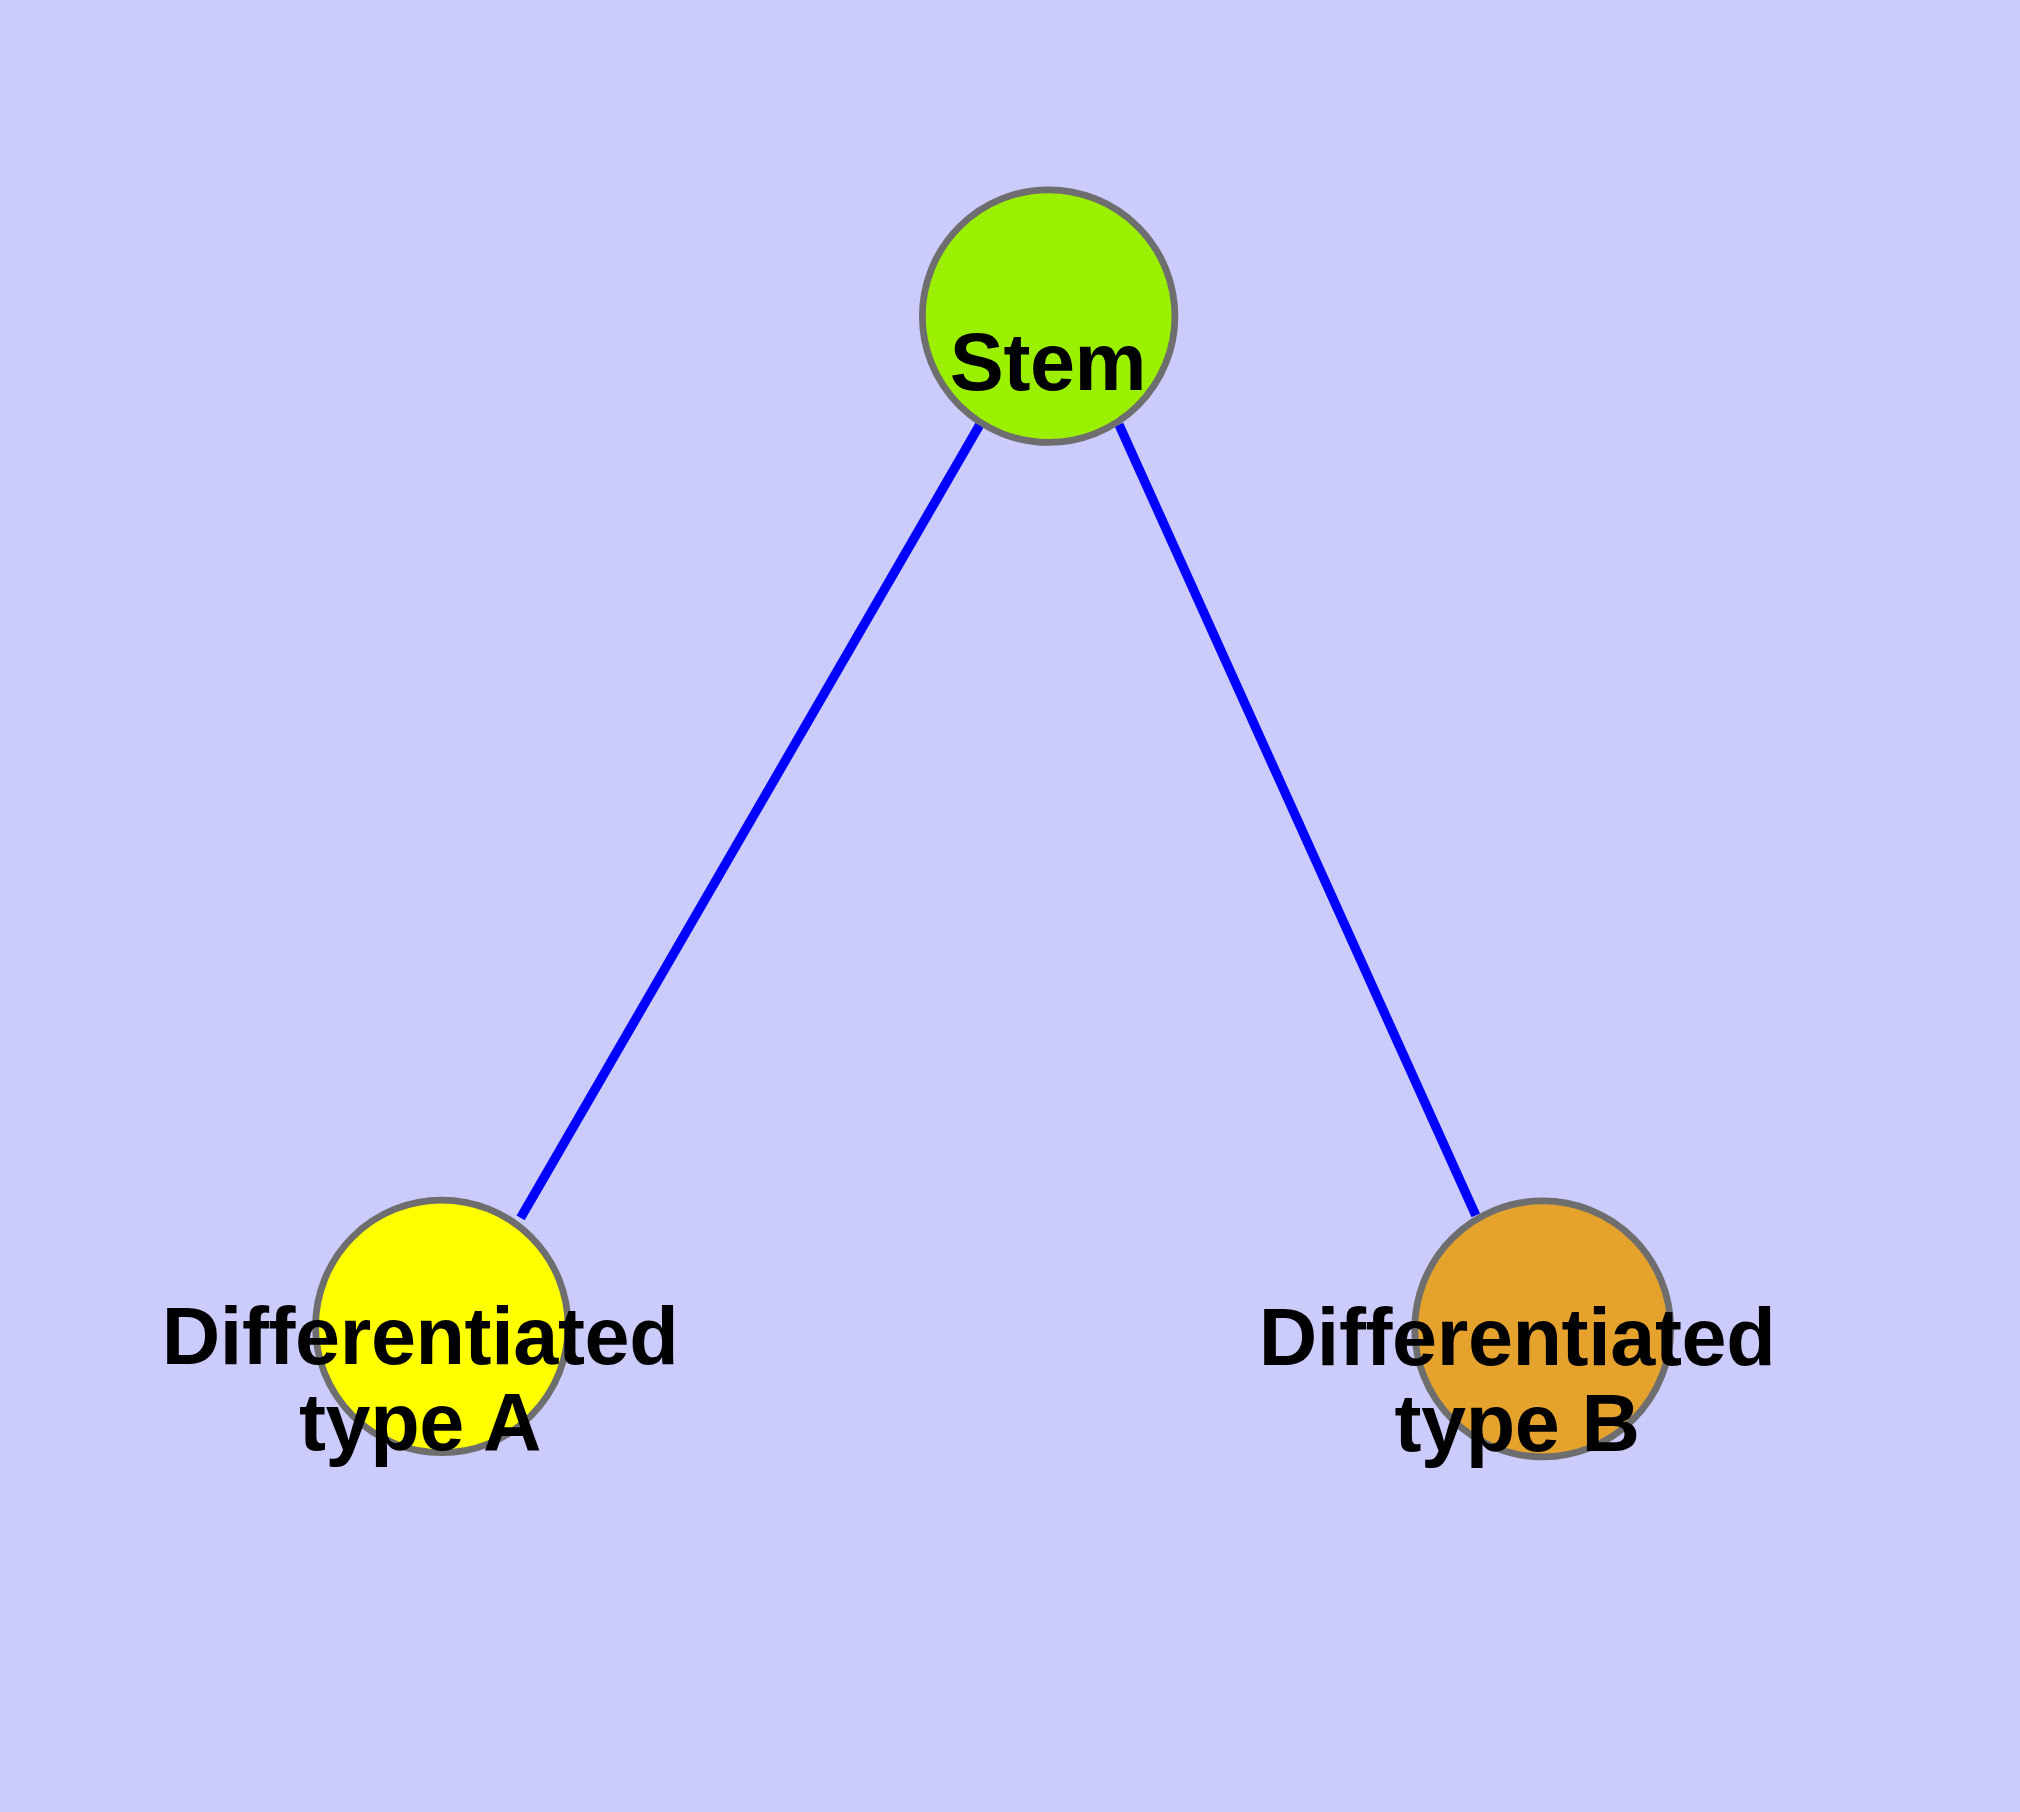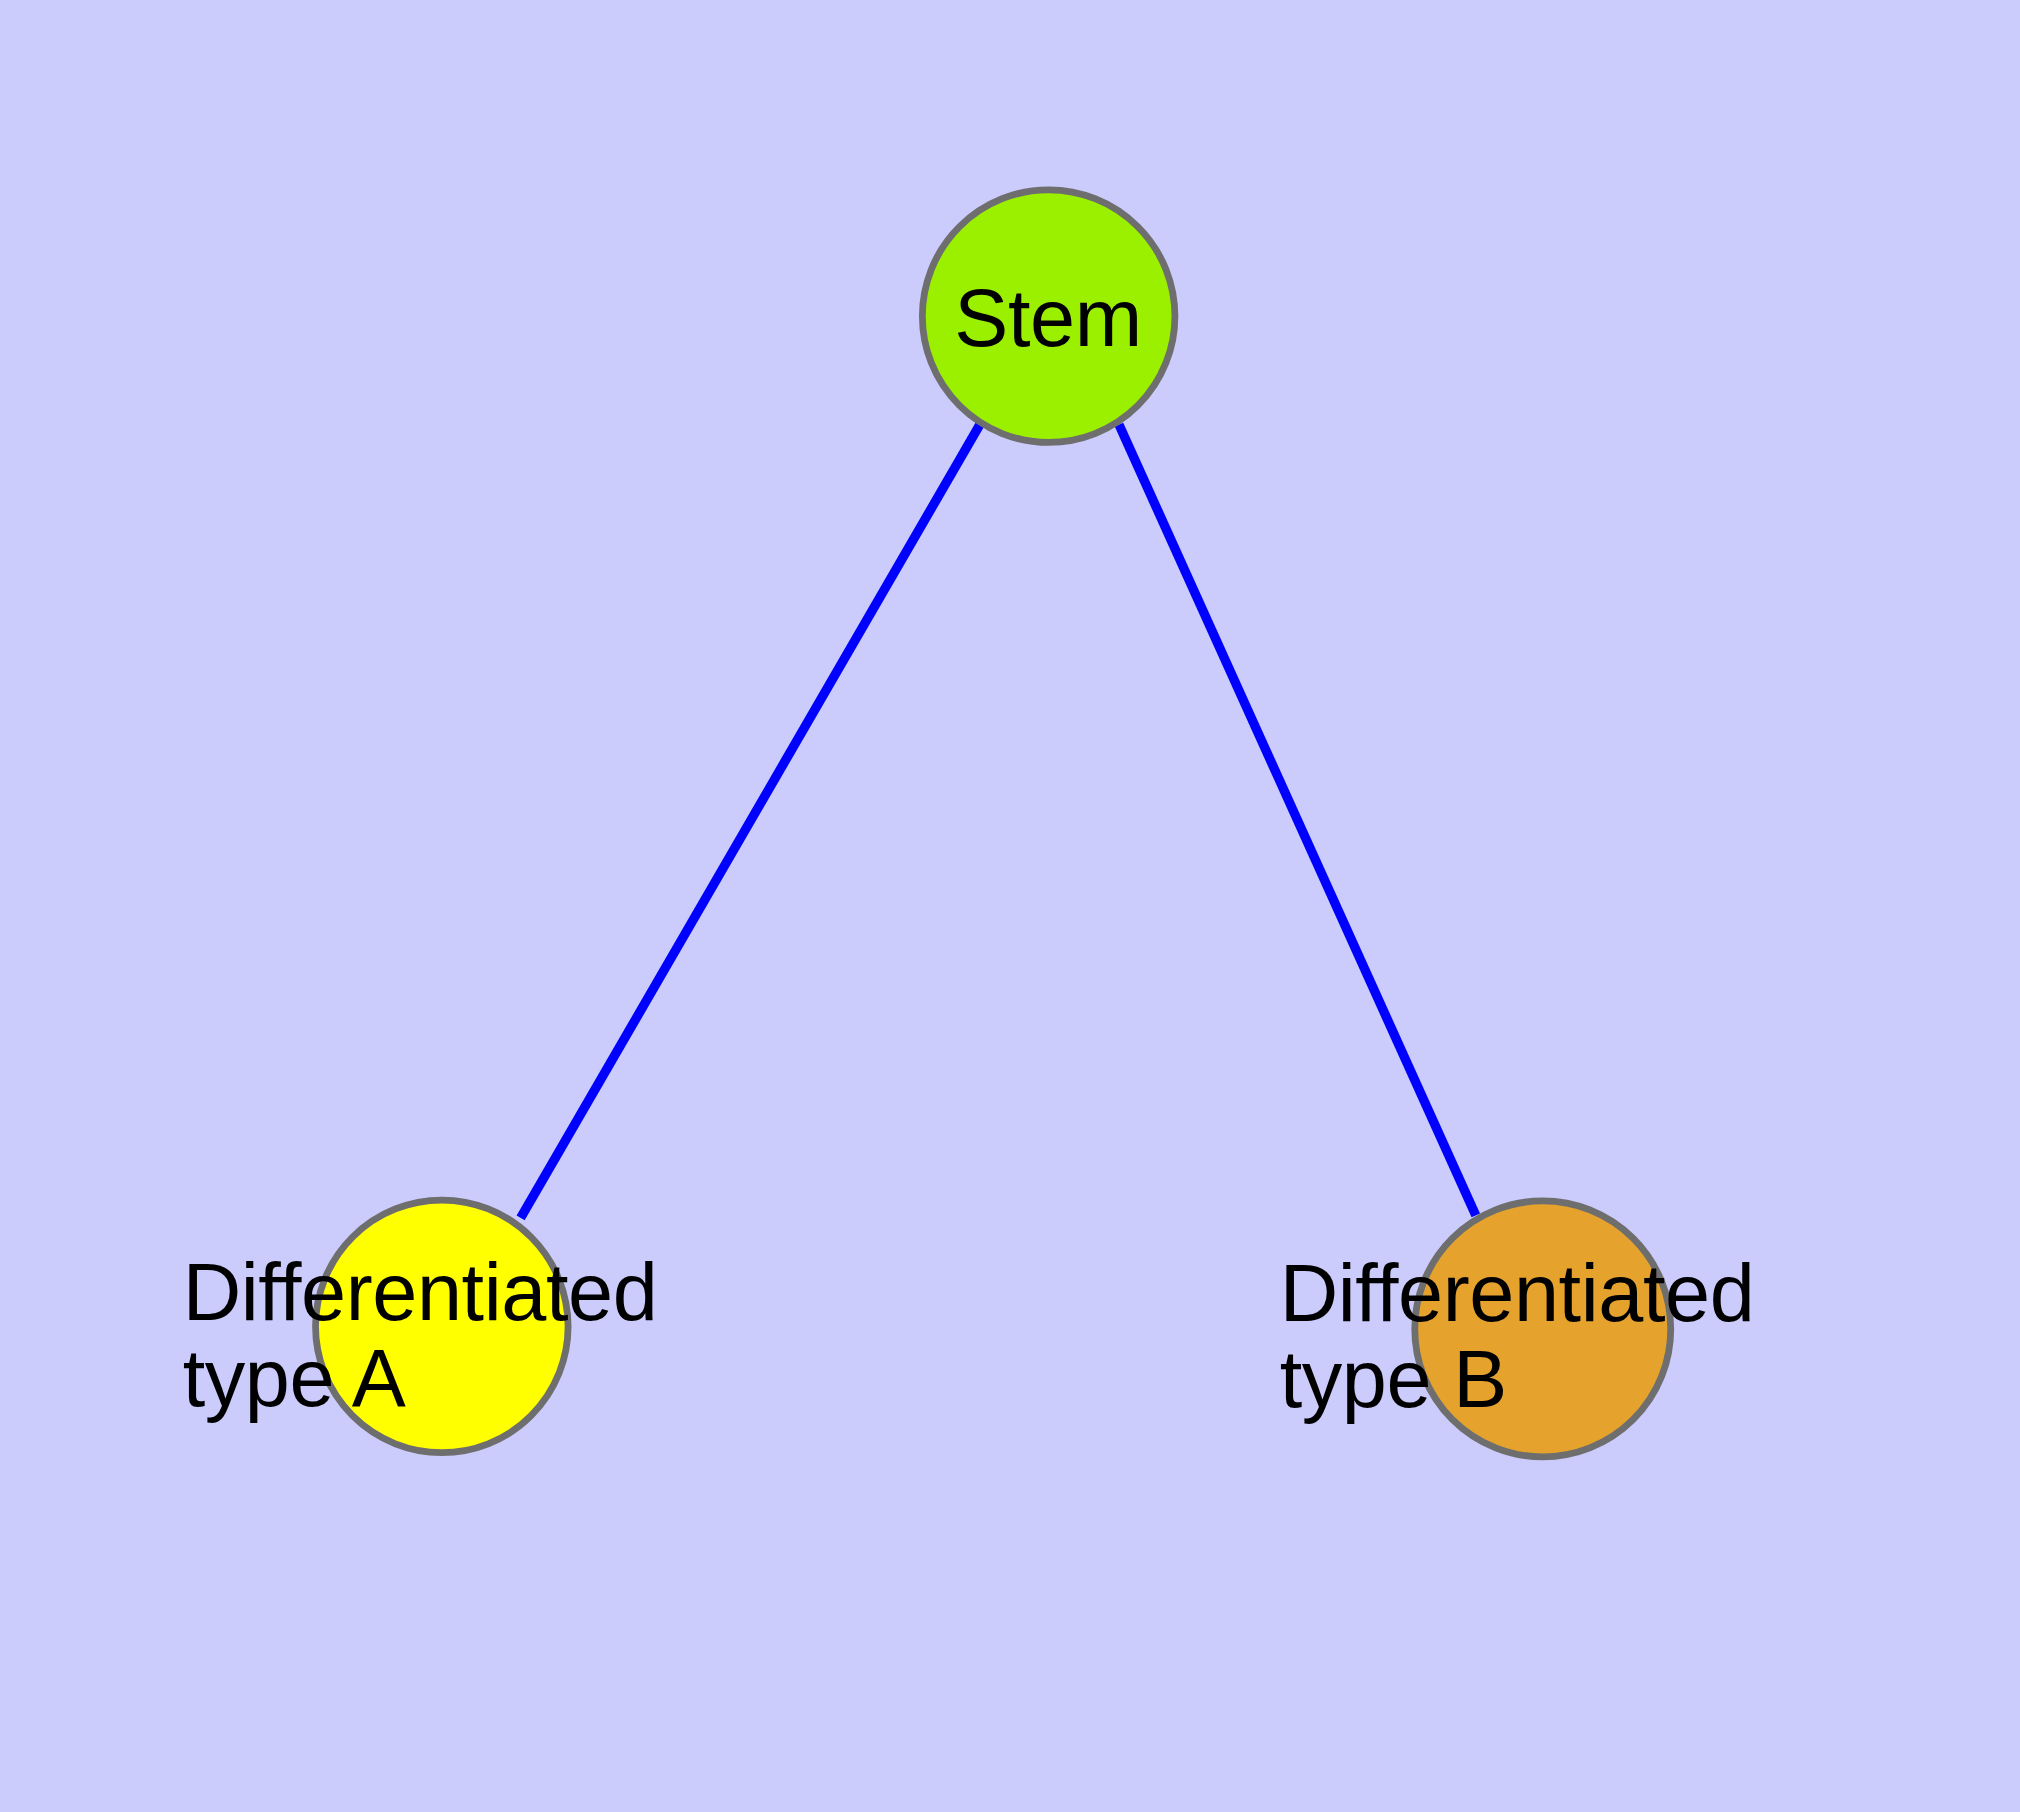--- a/index.html
+++ b/index.html
@@ -24,26 +24,28 @@
   #graph-svg {
     position: absolute;
     left: 0;
     top: 0;
     width: 2021px;
     height: 1812px;
   }
   .node-label {
     position: absolute;
     color: #000000;
-    font-weight: normal;
+    font-weight: bold;
+    text-align: center;
     line-height: 1.06;
     white-space: pre;
     letter-spacing: -0.4px;
     pointer-events: none;
     transform: translate(-50%, -50%);
+    margin-top: 44px;
   }
   .node-label.big {
     font-size: 81px;
   }
 </style>
 </head>
 <body>
 
 <div id="stage" style="width: 2021px; height: 1812px;">
 

